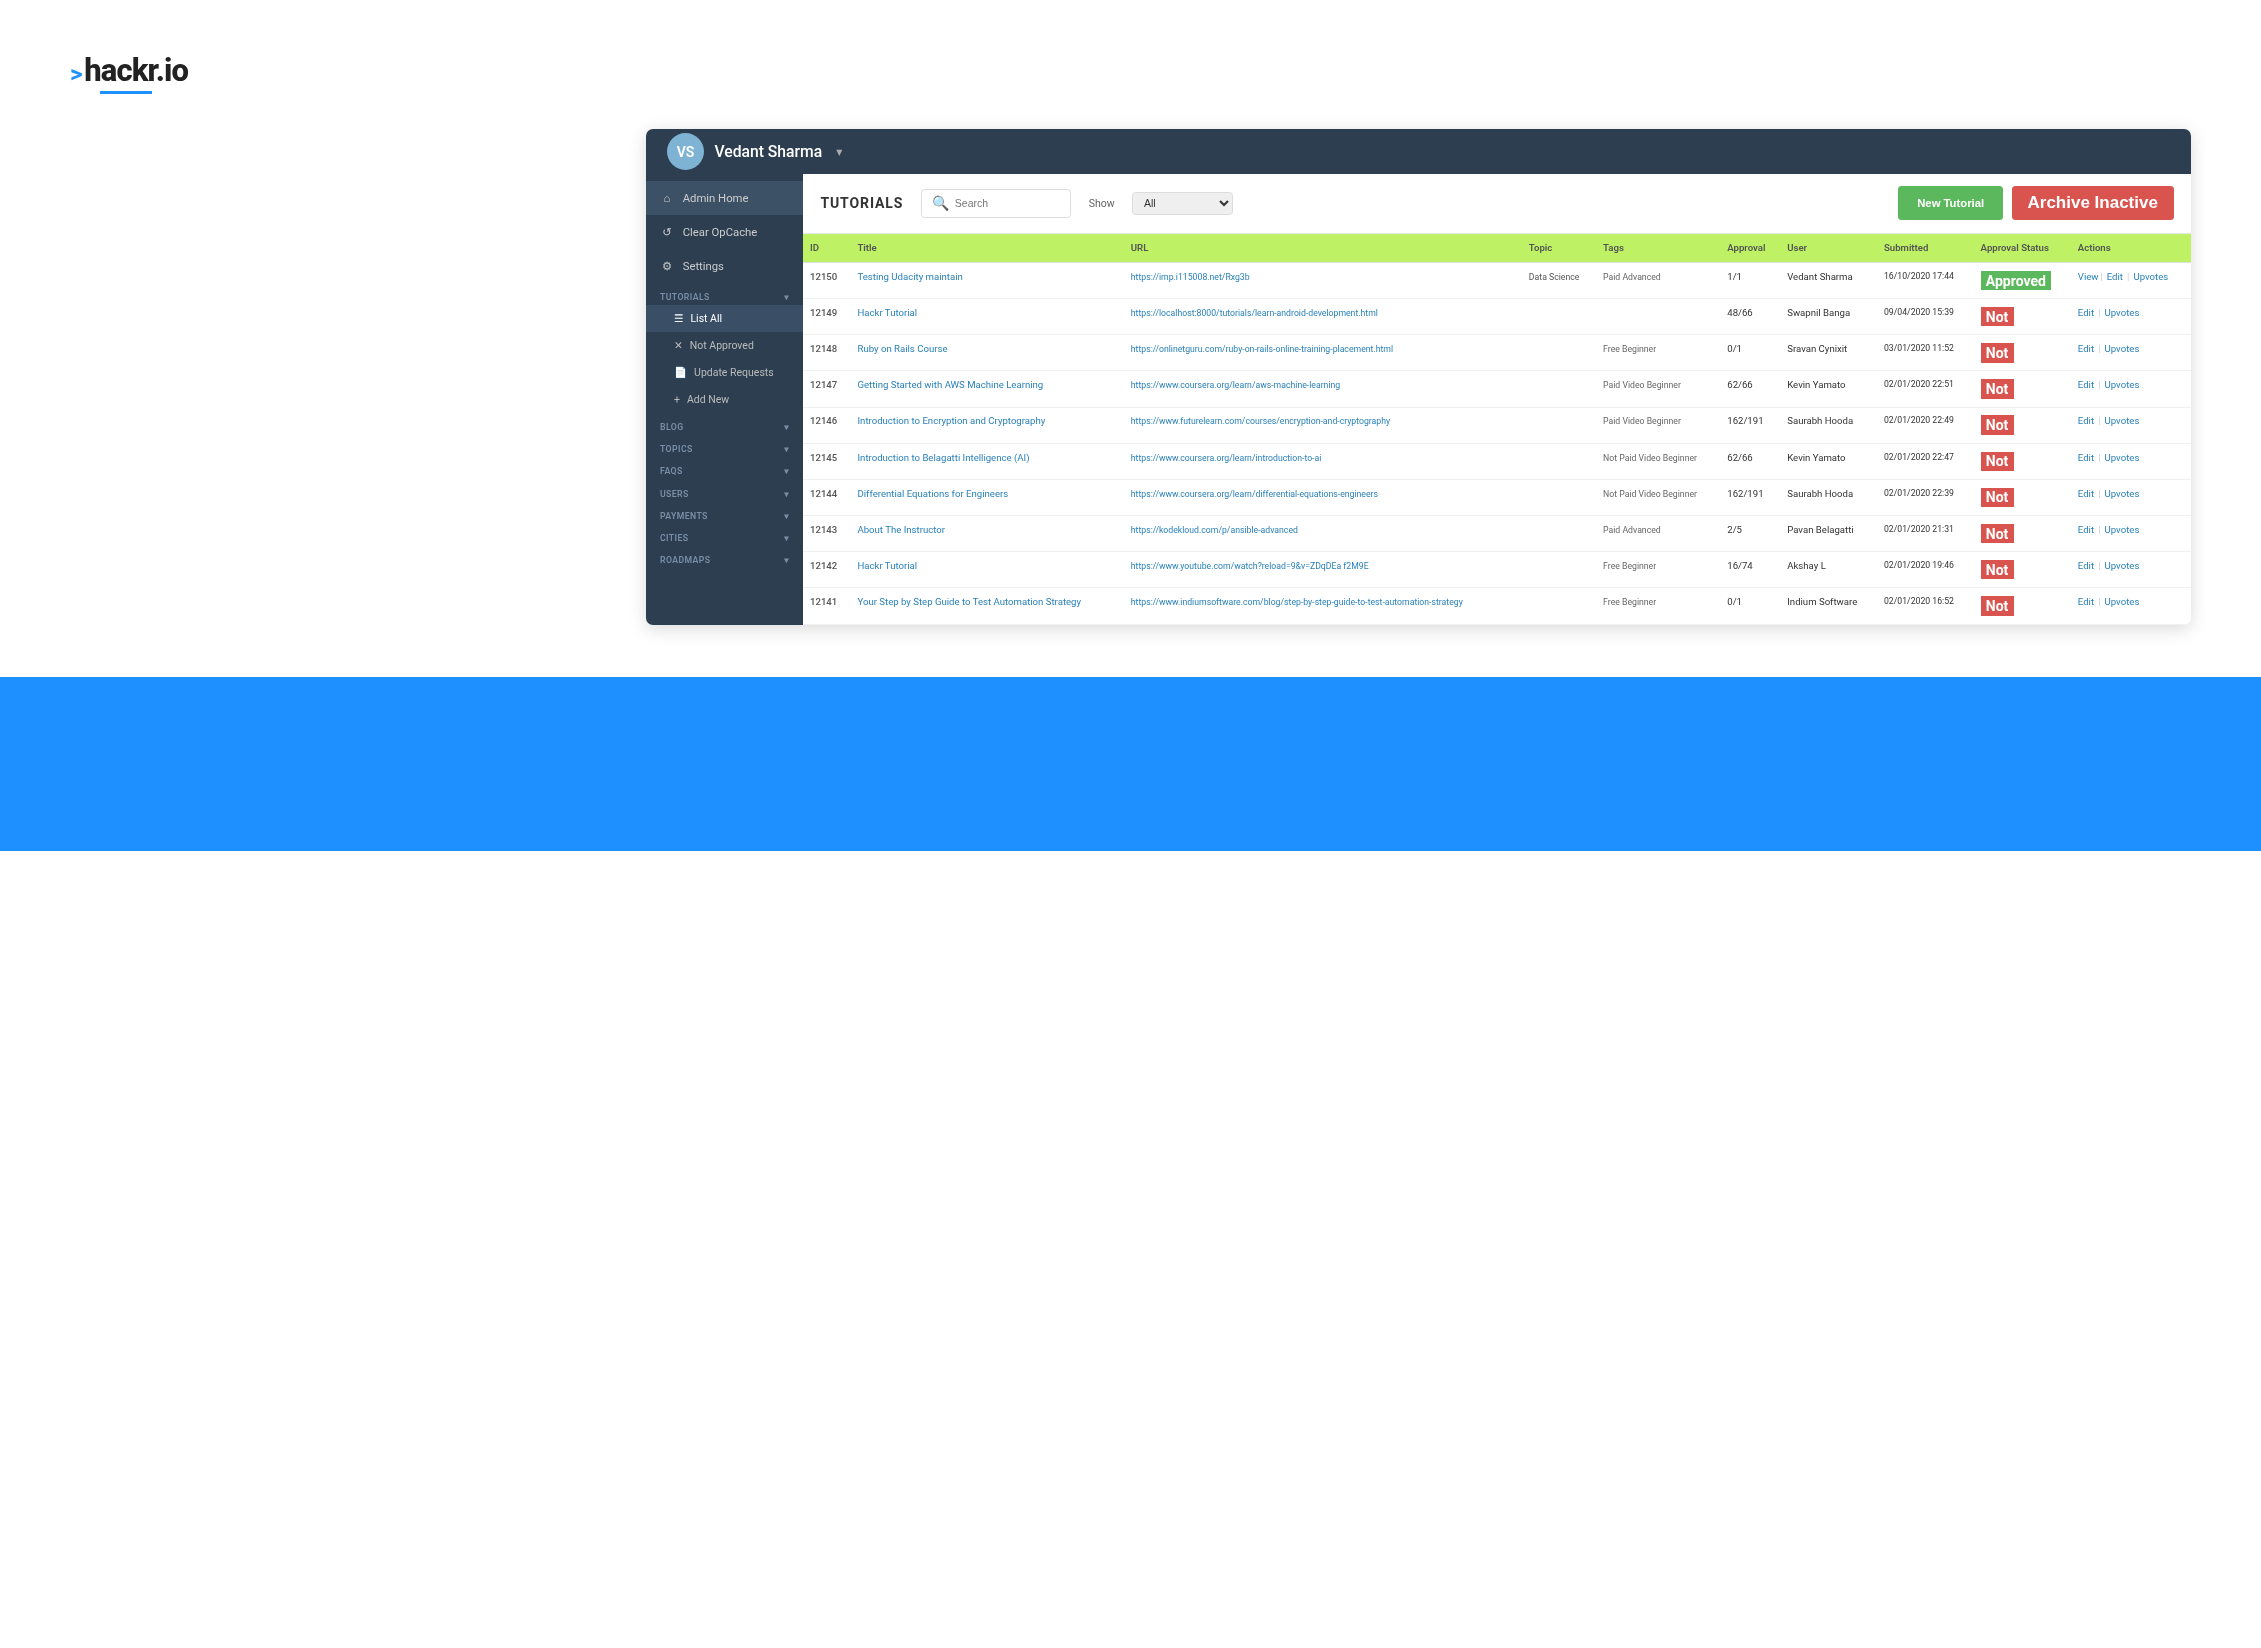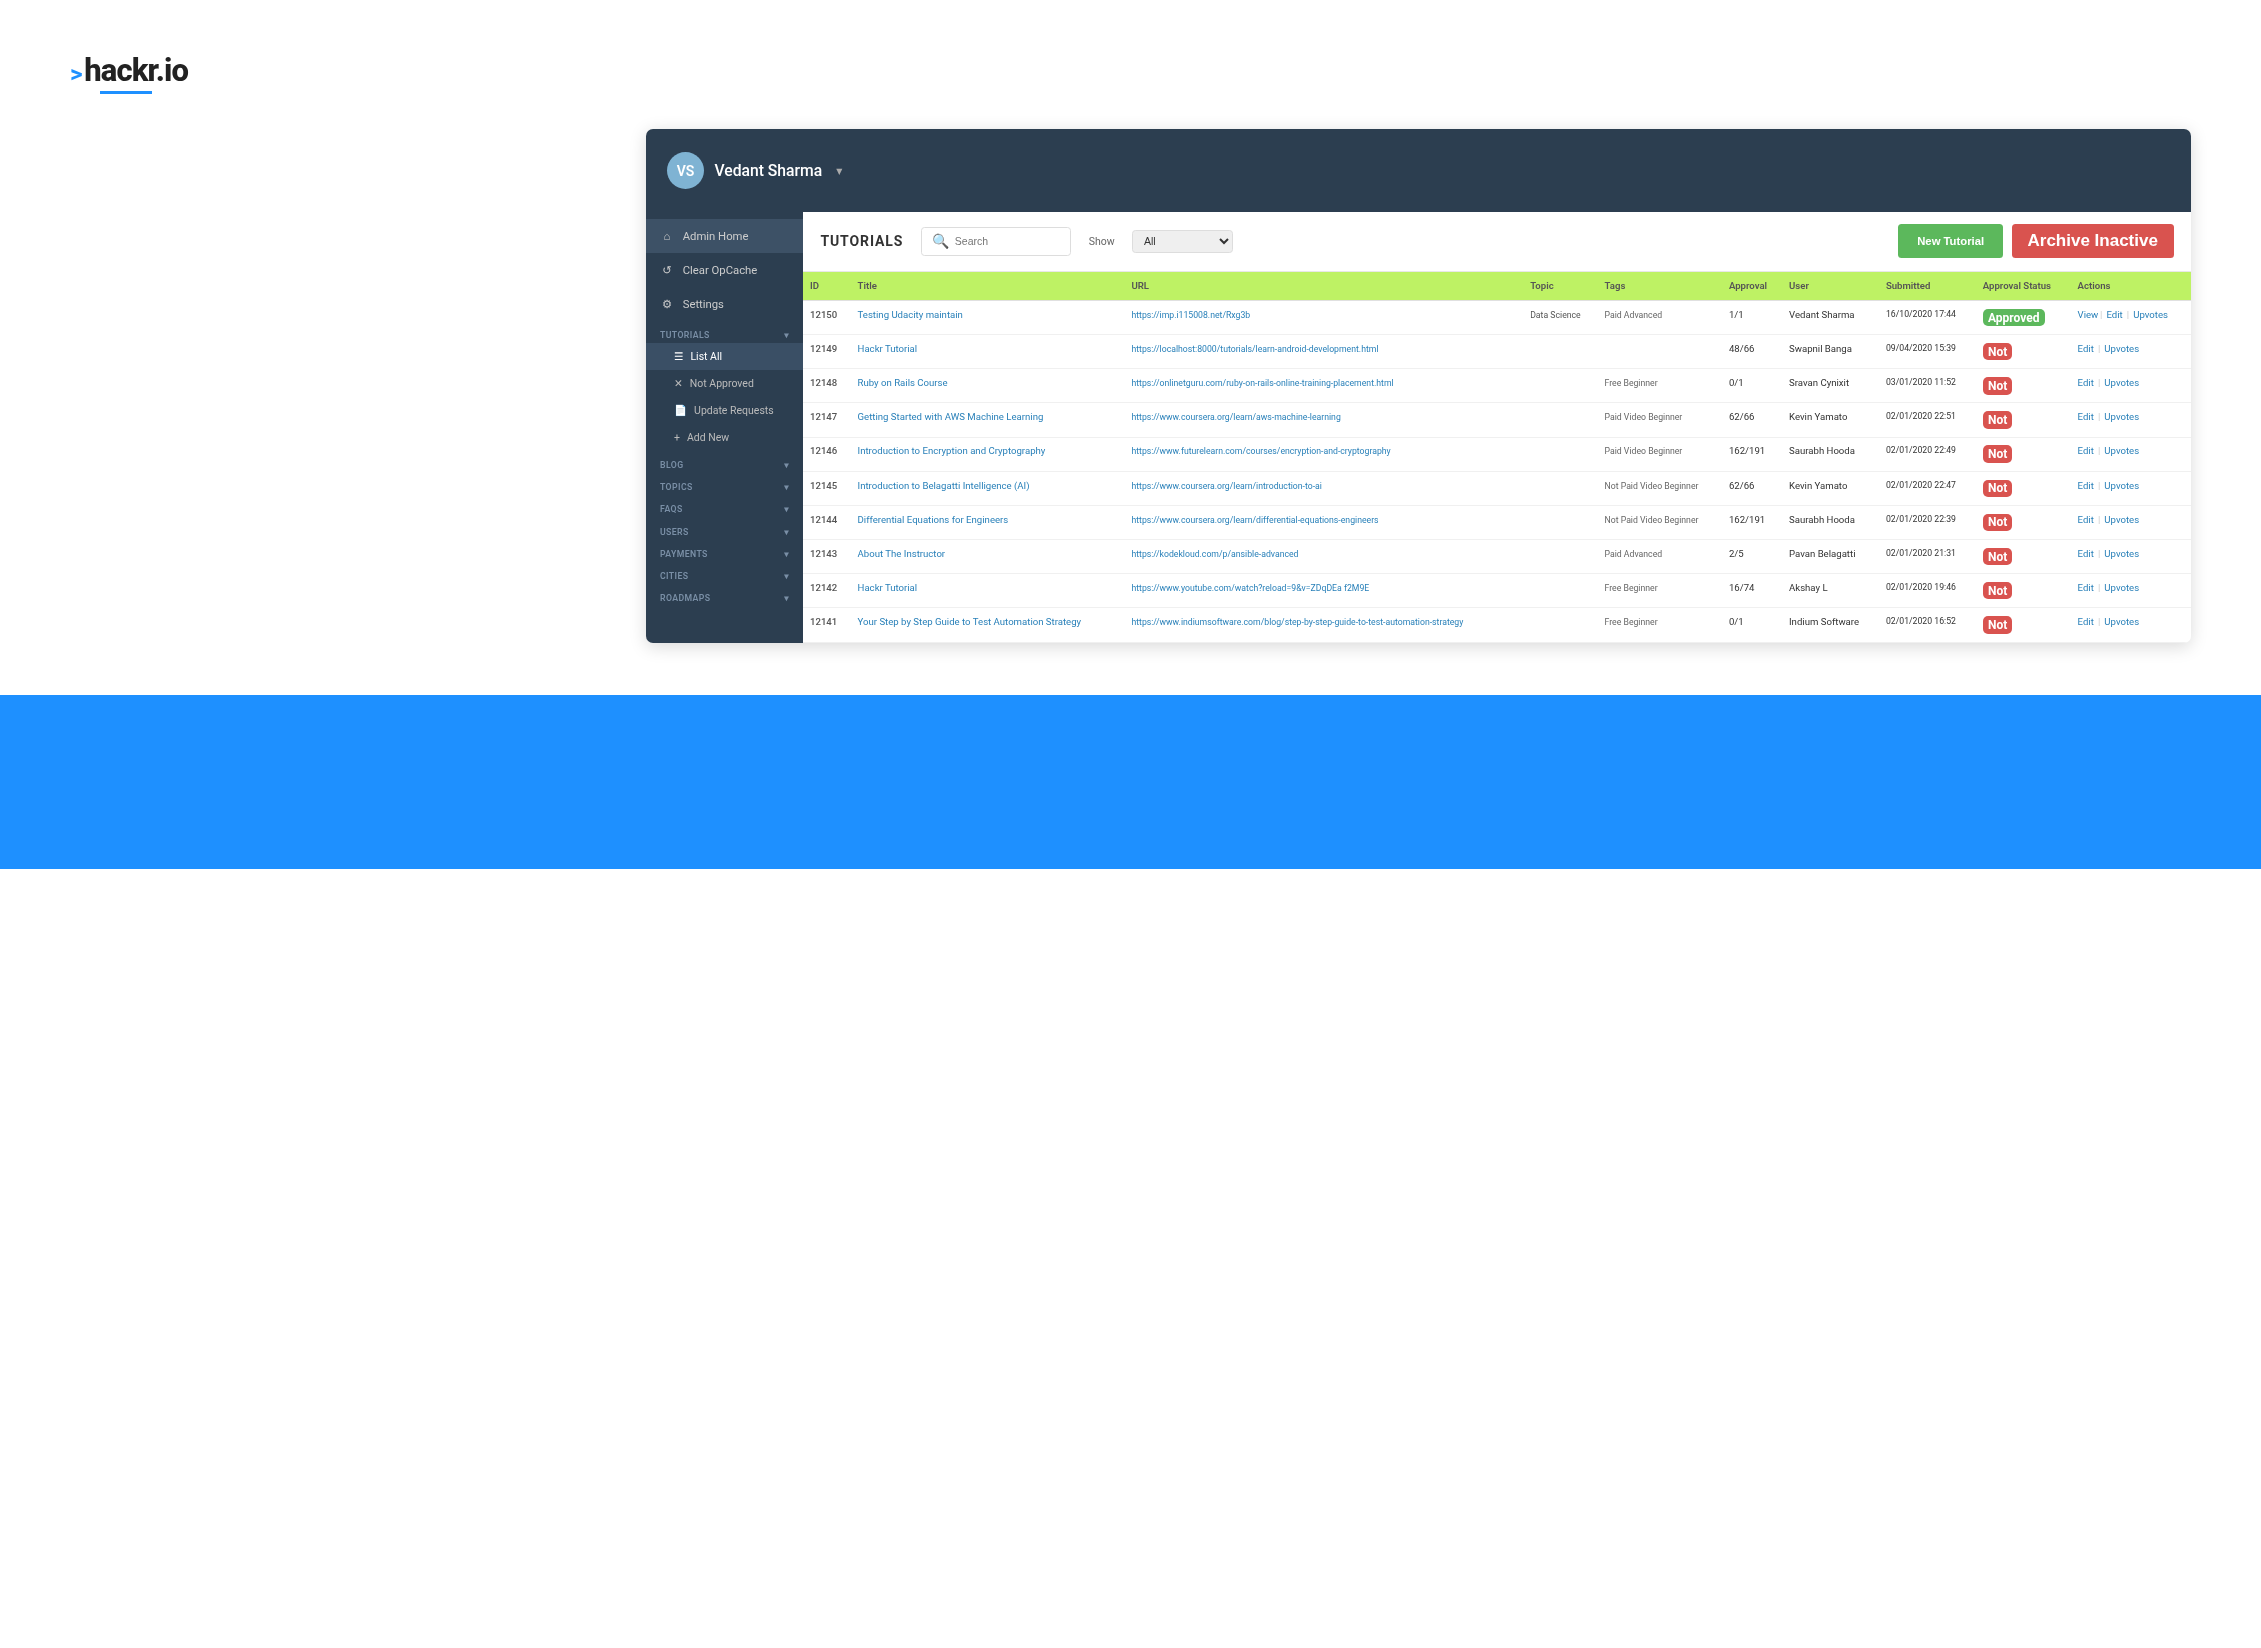--- a/index.html
+++ b/index.html
@@ -17,21 +17,21 @@
     
     .content-area { display: flex; padding: 0 70px 52px; gap: 70px; }
     .left-panel { width: 506px; flex-shrink: 0; }
     .page-title { font-size: 49px; font-weight: 700; color: #111; margin-bottom: 26px; }
     .page-description { font-size: 24.4px; color: #333; line-height: 1.55; }
 
     
     .admin-panel { flex: 1; background: #f5f5f5; border-radius: 7px; overflow: hidden; box-shadow: 0 3.5px 17.4px rgba(0,0,0,0.15); display: flex; flex-direction: column; }
 
     
-    .panel-topbar { background: #2c3e50; display: flex; align-items: flex-end; justify-content: space-between; padding: 23px 21px; }
+    .panel-topbar { background: #2c3e50; display: flex; align-items: flex-end; justify-content: space-between; padding: 4px 21px; }
     .topbar-left { display: flex; align-items: center; gap: 10.5px; }
     .avatar { width: 37px; height: 37px; border-radius: 50%; background: #7fb3d3; display: flex; align-items: center; justify-content: center; color: #fff; font-size: 14px; font-weight: 600; overflow: hidden; }
     .user-name { color: #fff; font-size: 15.7px; font-weight: 500; }
     .chevron-down { color: #aaa; font-size: 12.2px; margin-left: 3.5px; }
 
     
     .panel-body { display: flex; flex: 1; }
 
     
     .sidebar { width: 157px; background: #2c3e50; flex-shrink: 0; padding-top: 7px; }
@@ -65,21 +65,21 @@
     tbody tr { border-bottom: 0.9px solid #f0f0f0; }
     tbody td { padding: 7.9px 7px; vertical-align: top; color: #333; }
     .td-id { color: #555; font-weight: 500; white-space: nowrap; }
     .td-title { color: #2980b9; cursor: pointer; }
     .td-url { color: #2980b9; font-size: 8.7px; word-break: break-all; max-width: 174px; }
     .td-topic { }
     .td-tags { }
     .td-approval { }
     .td-user { white-space: nowrap; }
     .td-submitted { white-space: nowrap; font-size: 8.7px; }
-    .badge { display: inline-block; padding: 1.7px 5.2px; border-radius: 5px; font-size: 12px; font-weight: 700; color: #fff; }
+    .badge { display: inline-block; padding: 1.7px 5.2px; border-radius: 0; font-size: 14px; font-weight: 700; color: #fff; }
     .badge-approved { background: #5cb85c; }
     .badge-not { background: #d9534f; }
     .action-link { color: #2980b9; cursor: pointer; font-size: 9.6px; }
     .action-sep { color: #ccc; margin: 0 1.7px; }
     .topic-tag { font-size: 8.7px; color: #555; }
     .tag-paid { font-size: 8.7px; color: #666; }
 
     
     .footer { background: #1e90ff; height: 174px; }
   </style>

